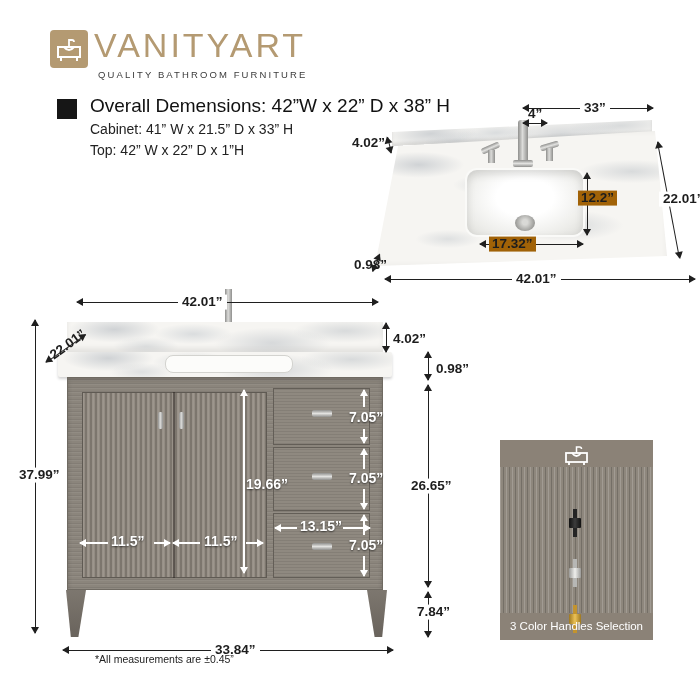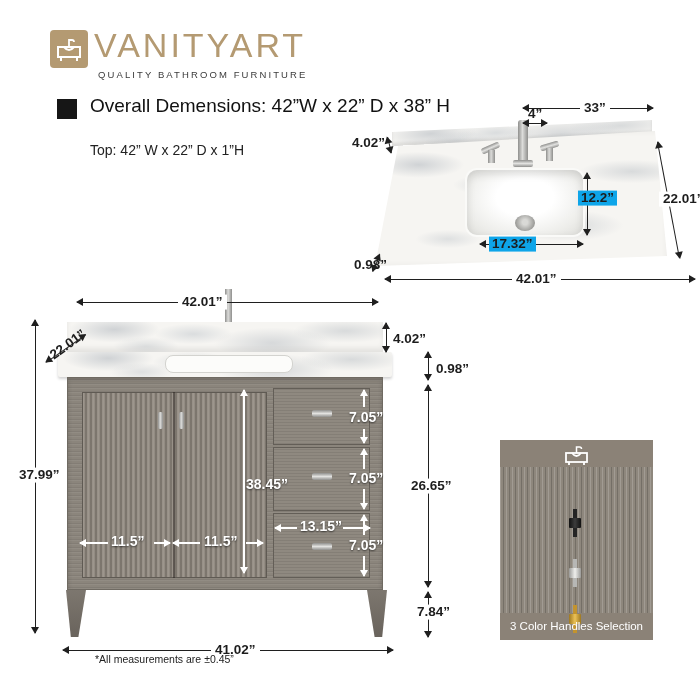--- a/index.html
+++ b/index.html
@@ -41,21 +41,21 @@
   .dl.wt.v{width:2px;}
   .a{position:absolute;width:0;height:0;border:4px solid transparent;}
   .dl.h .a.al{left:-1px;top:-4px;border-left:0;border-right:7px solid var(--c);}
   .dl.h .a.ar{right:-1px;top:-4px;border-right:0;border-left:7px solid var(--c);}
   .dl.v .a.au{top:-1px;left:-4px;border-top:0;border-bottom:7px solid var(--c);}
   .dl.v .a.ad{bottom:-1px;left:-4px;border-bottom:0;border-top:7px solid var(--c);}
   .dl.wt.h .a{top:-3px;}
   .dl.wt.v .a{left:-3px;}
   .dlab{position:absolute;font-weight:bold;font-size:13.5px;color:#1d1d1d;white-space:nowrap;transform:translateY(-50%);line-height:1.1;}
   .dlab.wbg{background:#fff;padding:0 4px;}
-  .dlab.mbg{background:#0ea5e9;padding:0 3px;}
+  .dlab.mbg{background:#a16207;padding:0 3px;}
   .dlab.wt{color:#fff;font-size:14px;text-shadow:0 1px 2px rgba(0,0,0,.6);}
   .dlab.rot{transform:translateY(-50%) rotate(-36deg);}
 
   
   .panel{position:absolute;left:500px;top:440px;width:153px;height:200px;background:#8b8277;}
   .panel .pwood-area{position:absolute;left:0;top:27px;width:153px;height:146px;}
   .panel .ptitle{position:absolute;left:0;top:173px;width:153px;height:27px;line-height:26px;text-align:center;
                  color:#fff;font-size:11.5px;}
   .hopt{position:absolute;left:69px;width:12px;height:28px;}
   .hopt .post{position:absolute;left:4px;width:4px;height:9px;}
@@ -76,20 +76,21 @@
         <path d="M14 17 q5 6 10 0"></path>
         <path d="M19 17 v-7 h3 q2 0 2 2" stroke-width="1.8"></path>
       </g>
     </svg>
   </div>
   <div class="brand-name">VANITYART</div>
   <div class="tagline">QUALITY BATHROOM FURNITURE</div>
 
   <div class="bullet"></div>
   <div class="spec-h">Overall Demensions: 42”W x 22” D x 38” H</div>
+  <div class="spec-s1">Cabinet: 41” W x 21.5” D x 33” H</div>
   <div class="spec-s2">Top: 42” W x 22” D x 1”H</div>
 
   <div class="abs" style="left:350px;top:88px;width:350px;height:205px;">
 
     <div class="abs marble" style="left:42px;top:44px;width:260px;height:14px;transform:skewY(-2.64deg);transform-origin:left top;box-shadow:inset 0 -3px 3px rgba(0,0,0,.10);"></div>
 
     <div class="abs marble" style="left:25px;top:43px;width:292px;height:135px;clip-path:polygon(7.9% 11.1%,95.9% 0%,100% 92.6%,0% 100%);box-shadow:inset 0 0 6px rgba(0,0,0,.06);"></div>
 
     <div class="abs" style="left:117px;top:82px;width:116px;height:65px;border-radius:10px;background:radial-gradient(ellipse at 50% 42%,#ffffff 35%,#ededea 75%,#dededa 100%);box-shadow:inset 0 4px 8px rgba(0,0,0,.12),0 0 0 2px #fafaf8;"></div>
     <div class="abs" style="left:165px;top:127px;width:20px;height:16px;border-radius:50%;background:radial-gradient(circle at 50% 45%,#d9d9d6 20%,#9d9d9a 70%,#858582);"></div>
@@ -218,27 +219,27 @@
     <div class="dl v" style="left:20px;top:35px;height:313px;">
         <i class="a au"></i>
         <i class="a ad"></i>
       </div>
     <span class="dlab wbg" style="left:0px;top:190px;">37.99”</span>
 
     <div class="dl h" style="left:48px;top:365px;width:330px;">
         <i class="a al"></i>
         <i class="a ar"></i>
       </div>
-    <span class="dlab wbg" style="left:196px;top:365px;">41.02”</span>
+    <span class="dlab wbg" style="left:196px;top:365px;">33.84”</span>
 
     <div class="dl v wt" style="left:228px;top:105px;height:183px;">
         <i class="a au"></i>
         <i class="a ad"></i>
       </div>
-    <span class="dlab wt" style="left:231px;top:200px;">38.45”</span>
+    <span class="dlab wt" style="left:231px;top:200px;">19.66”</span>
 
     <div class="dl h wt" style="left:65px;top:257px;width:28px;">
         <i class="a al"></i>
       </div>
     <div class="dl h wt" style="left:139px;top:257px;width:16px;">
         <i class="a ar"></i>
       </div>
     <span class="dlab wt" style="left:96px;top:257px;">11.5”</span>
 
     <div class="dl h wt" style="left:158px;top:257px;width:27px;">

